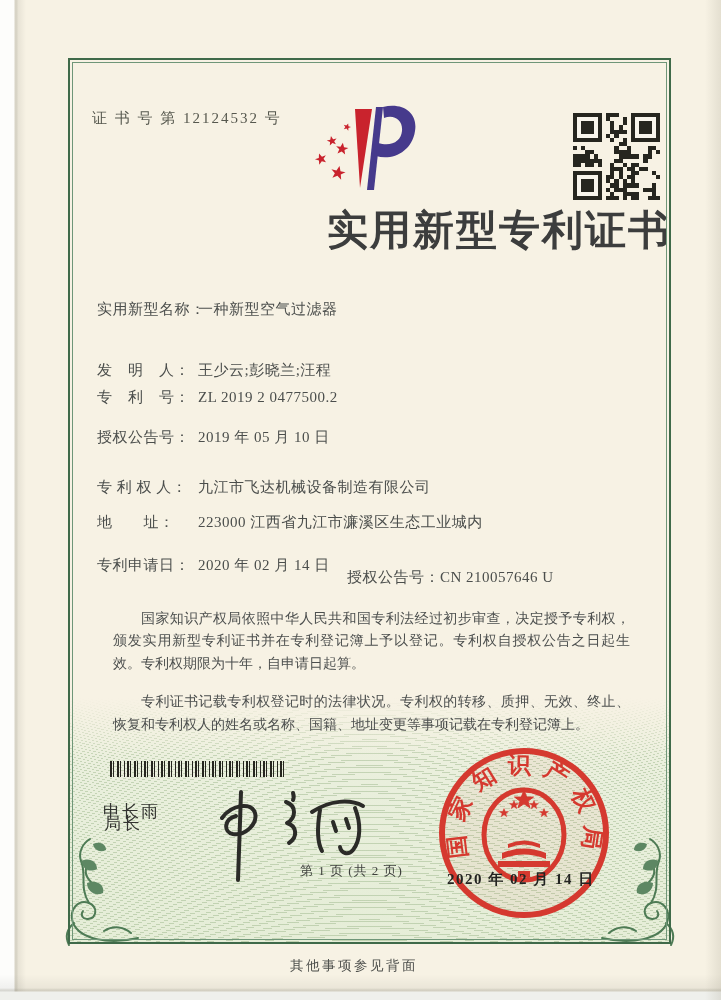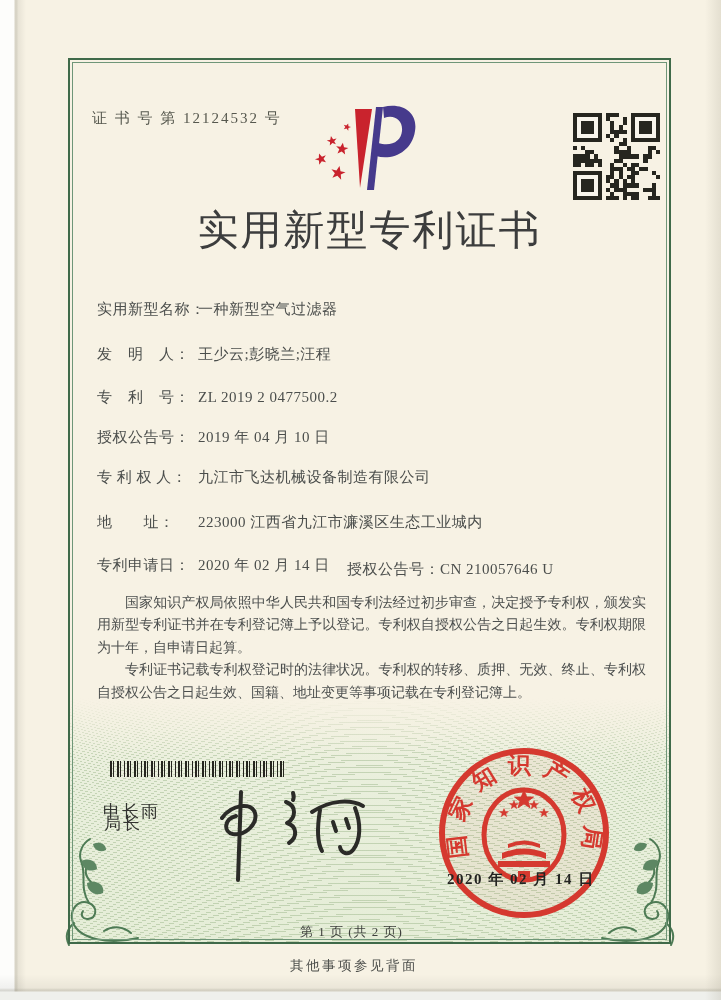--- a/index.html
+++ b/index.html
@@ -24,40 +24,40 @@
   .band{left:70px;top:698px;width:599px;height:246px;z-index:1;
     background:
       linear-gradient(180deg,#f7f2e4 0%,rgba(247,242,228,0) 24%),
       repeating-radial-gradient(ellipse 760px 360px at 50% -210px,rgba(134,166,116,.38) 0 1px,rgba(134,166,116,0) 1px 5px),
       linear-gradient(180deg,rgba(232,239,219,.45) 0%,#e9efdc 35%,#e5edd7 100%);}
   .flourish{z-index:4;}
   
   .cert-no{left:92px;top:109px;font-size:15px;letter-spacing:2px;color:#56584e;z-index:3;}
   .logo{left:308px;top:104px;z-index:3;}
   .qr{left:573px;top:113px;width:87px;height:87px;z-index:3;}
-  .title{left:68px;top:203px;width:603px;text-align:center;font-size:41px;font-weight:400;
+  .title{left:68px;top:203px;width:603px;text-align:right;font-size:41px;font-weight:700;
     letter-spacing:2px;color:#3c3d3d;z-index:3;}
   
   .field{left:97px;font-size:15px;letter-spacing:.5px;color:#4b4e4c;z-index:3;white-space:nowrap;}
   .field .lbl{display:inline-block;width:101px;}
-  .f1{top:300px}.f2{top:345px}.f3{top:388px}.f4{top:428px}.f5{top:468px}.f6{top:513px}.f7{top:556px;width:548px}
-  .pair2{position:absolute;left:250px;top:4px;white-space:nowrap;}
+  .f1{top:300px}.f2{top:361px}.f3{top:388px}.f4{top:428px}.f5{top:478px}.f6{top:513px}.f7{top:556px;width:548px}
+  .pair2{position:absolute;left:250px;top:12px;white-space:nowrap;}
   
   .body-text{left:97px;top:592px;width:549px;z-index:3;font-size:14px;line-height:22.4px;
     text-align:justify;color:#4c4f4e;}
-  .body-text p{margin:0;text-indent:2em;}
+  .body-text p{margin:16px;text-indent:2em;}
   
   .barcode{left:110px;top:761px;width:177px;height:16px;z-index:2;
     background:repeating-linear-gradient(90deg,#26261f 0 2px,rgba(0,0,0,0) 2px 3px,#26261f 3px 4px,rgba(0,0,0,0) 4px 7px,#26261f 7px 9px,rgba(0,0,0,0) 9px 10px,#26261f 10px 11px,rgba(0,0,0,0) 11px 14px,#26261f 14px 15px,rgba(0,0,0,0) 15px 17px);}
   .director-title{left:104px;top:812px;font-size:17px;color:#333431;z-index:3;letter-spacing:2px;text-align:center;}
   .director-name{left:103px;top:800px;font-size:17px;color:#333431;z-index:3;letter-spacing:2px;}
   .signature{left:200px;top:780px;z-index:3;}
   .seal{left:438px;top:747px;width:172px;height:172px;z-index:2;}
   .seal-date{left:447px;top:870px;font-size:15px;font-weight:700;color:#232422;letter-spacing:1.5px;z-index:3;}
-  .page-indicator{left:300px;top:923px;font-size:13px;letter-spacing:1px;color:#3e403d;z-index:3;}
+  .page-indicator{left:300px;top:862px;font-size:13px;letter-spacing:1px;color:#3e403d;z-index:3;}
   .back-note{left:290px;top:957px;font-size:13.5px;letter-spacing:2.5px;color:#4c4e4b;z-index:3;}
 </style>
 </head>
 <body>
 
 <div class="abs edge-left"></div>
 <div class="abs edge-bottom"></div>
 <div class="abs edge-right"></div>
 
 <div class="abs frame"></div>
@@ -237,31 +237,31 @@
     <rect x="18" y="20" width="1" height="1" fill="#26261f"></rect>
     <rect x="19" y="20" width="1" height="1" fill="#26261f"></rect>
     <rect x="20" y="20" width="1" height="1" fill="#26261f"></rect>
   </svg>
 
 <div class="abs title">实用新型专利证书</div>
 
 <div class="abs field f1"><span class="lbl">实用新型名称：</span><span>一种新型空气过滤器</span></div>
 <div class="abs field f2"><span class="lbl">发　明　人：</span><span>王少云;彭晓兰;汪程</span></div>
 <div class="abs field f3"><span class="lbl">专　利　号：</span><span>ZL 2019 2 0477500.2</span></div>
-<div class="abs field f4"><span class="lbl">授权公告号：</span><span>2019 年 04 月 10 日</span></div>
+<div class="abs field f4"><span class="lbl">授权公告号：</span><span>2019 年 05 月 10 日</span></div>
 <div class="abs field f5"><span class="lbl">专 利 权 人：</span><span>九江市飞达机械设备制造有限公司</span></div>
 <div class="abs field f6"><span class="lbl">地　　址：</span><span>223000 江西省九江市濂溪区生态工业城内</span></div>
 <div class="abs field f7" style="position:absolute;">
   <span class="lbl">专利申请日：</span><span>2020 年 02 月 14 日</span>
   <span class="pair2"><span>授权公告号：</span><span>CN 210057646 U</span></span>
 </div>
 
 <div class="abs body-text">
   <p>国家知识产权局依照中华人民共和国专利法经过初步审查，决定授予专利权，颁发实用新型专利证书并在专利登记簿上予以登记。专利权自授权公告之日起生效。专利权期限为十年，自申请日起算。</p>
-  <p>专利证书记载专利权登记时的法律状况。专利权的转移、质押、无效、终止、专利权自授权公告之日起生效、国籍、地址变更等事项记载在专利登记簿上。</p>
+  <p>专利证书记载专利权登记时的法律状况。专利权的转移、质押、无效、终止、恢复和专利权人的姓名或名称、国籍、地址变更等事项记载在专利登记簿上。</p>
 </div>
 
 <div class="abs barcode"></div>
 <div class="abs director-title">局长</div>
 <div class="abs director-name">申长雨</div>
 
 <svg class="abs signature" width="180" height="105" viewBox="0 0 180 105">
   <g stroke="#2b2b28" fill="none" stroke-width="4" stroke-linecap="round" stroke-linejoin="round">
     <path d="M22 38 C 32 24 52 22 55 33 C 58 44 45 56 33 54 C 23 52 24 39 36 36"></path>
     <path d="M41 12 C 40 42 39 75 38 100"></path>

